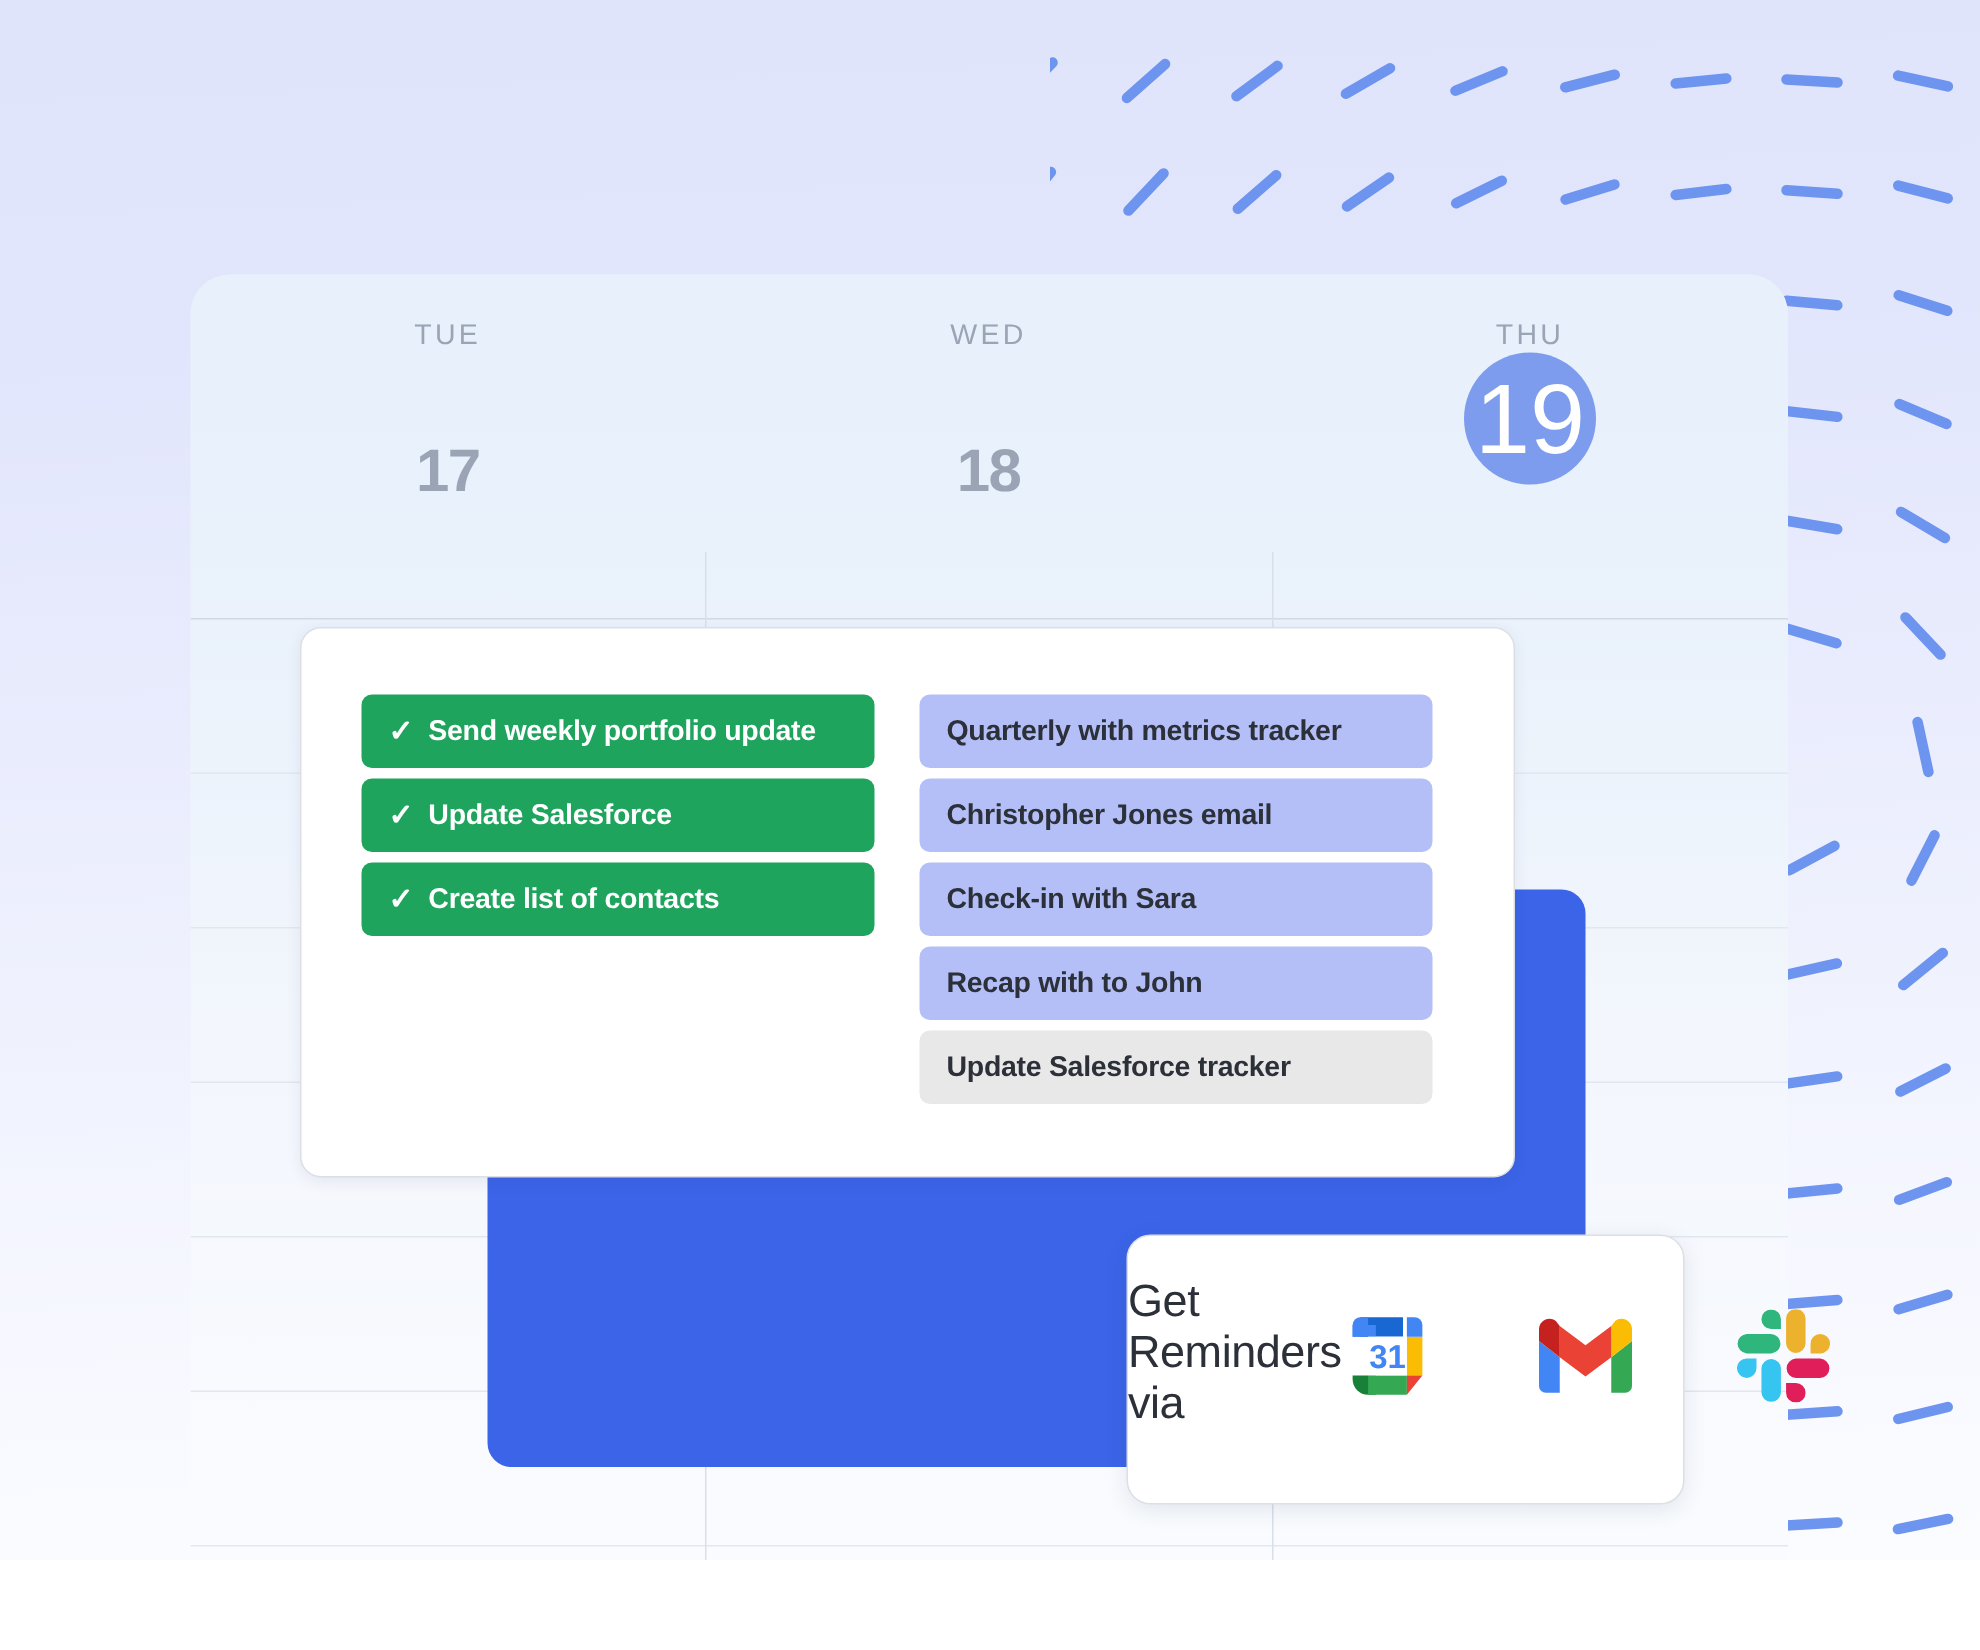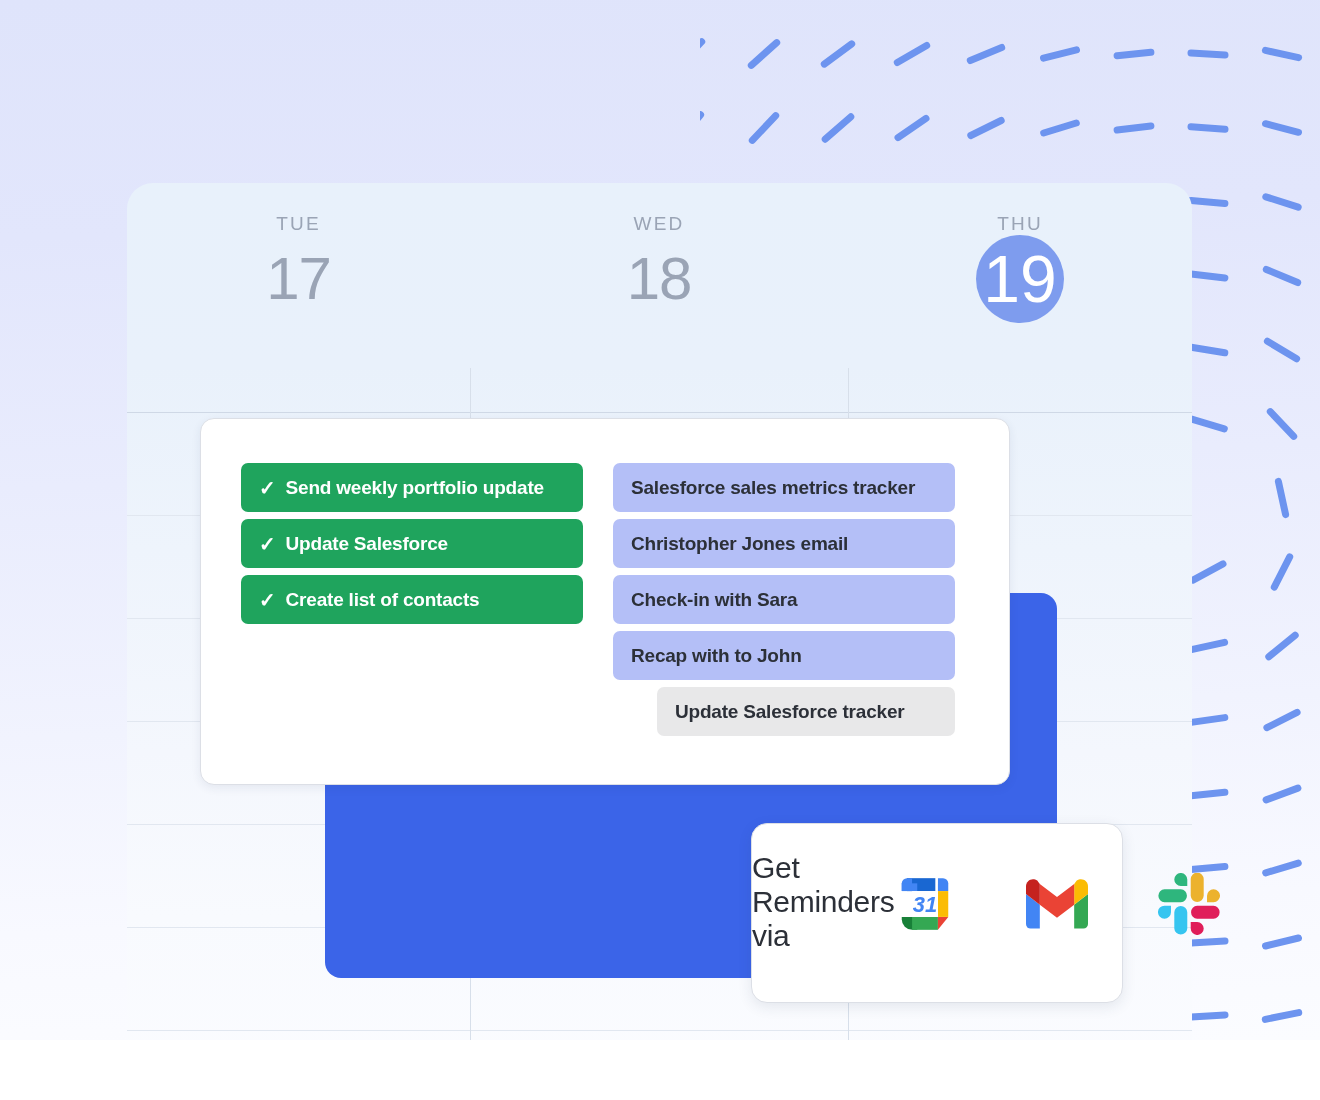--- a/index.html
+++ b/index.html
@@ -60,25 +60,26 @@
   .day-col.col-thu { flex: 1 1 auto; }
 
   .dow {
     font-size: 19px;
     letter-spacing: 2.2px;
     color: #9aa4b5;
     font-weight: 400;
     margin-bottom: 14px;
   }
   .dnum {
-    font-size: 60px;
-    font-weight: 400;
+    font-size: 40px;
+    font-weight: 700;
     color: #9aa4b5;
     line-height: 1;
     letter-spacing: -1px;
+    margin-top: 45px;
   }
   .dnum-circle {
     width: 88px;
     height: 88px;
     border-radius: 50%;
     background: #7e9cee;
     color: #ffffff;
     display: flex;
     align-items: center;
     justify-content: center;
@@ -161,21 +162,20 @@
     background: #1fa45d;
     color: #ffffff;
   }
   .chip.pending {
     background: #b4bff7;
     color: #2c3038;
   }
   .chip.muted {
     background: #e8e8e9;
     color: #2c3038;
-    margin-left: 44px;
   }
   .check-icon {
     margin-right: 10px;
     font-size: 20px;
     line-height: 1;
     display: inline-block;
   }
 
   
   #reminders-popup {
@@ -196,21 +196,20 @@
   #reminders-title {
     font-size: 30px;
     font-weight: 400;
     color: #2c3038;
     letter-spacing: -0.3px;
   }
   #reminder-icons {
     display: flex;
     gap: 70px;
     margin-top: 22px;
-    font-style: italic;
   }
   .app-icon { width: 62px; height: 62px; display: block; }
 </style>
 </head>
 <body>
 
 <div id="stage">
 
   <svg id="dash-field" viewBox="0 0 620 1100" preserveAspectRatio="none">
     <g id="dash-group" stroke="#6d94ef" stroke-width="7" stroke-linecap="round">
@@ -403,21 +402,21 @@
         <span>Update Salesforce</span>
       </div>
       <div class="chip done">
         <span class="check-icon">✓</span>
         <span>Create list of contacts</span>
       </div>
     </div>
 
     <div class="task-col right">
       <div class="chip pending">
-        <span>Salesforce sales metrics tracker</span>
+        <span>Quarterly with metrics tracker</span>
       </div>
       <div class="chip pending">
         <span>Christopher Jones email</span>
       </div>
       <div class="chip pending">
         <span>Check-in with Sara</span>
       </div>
       <div class="chip pending">
         <span>Recap with to John</span>
       </div>

